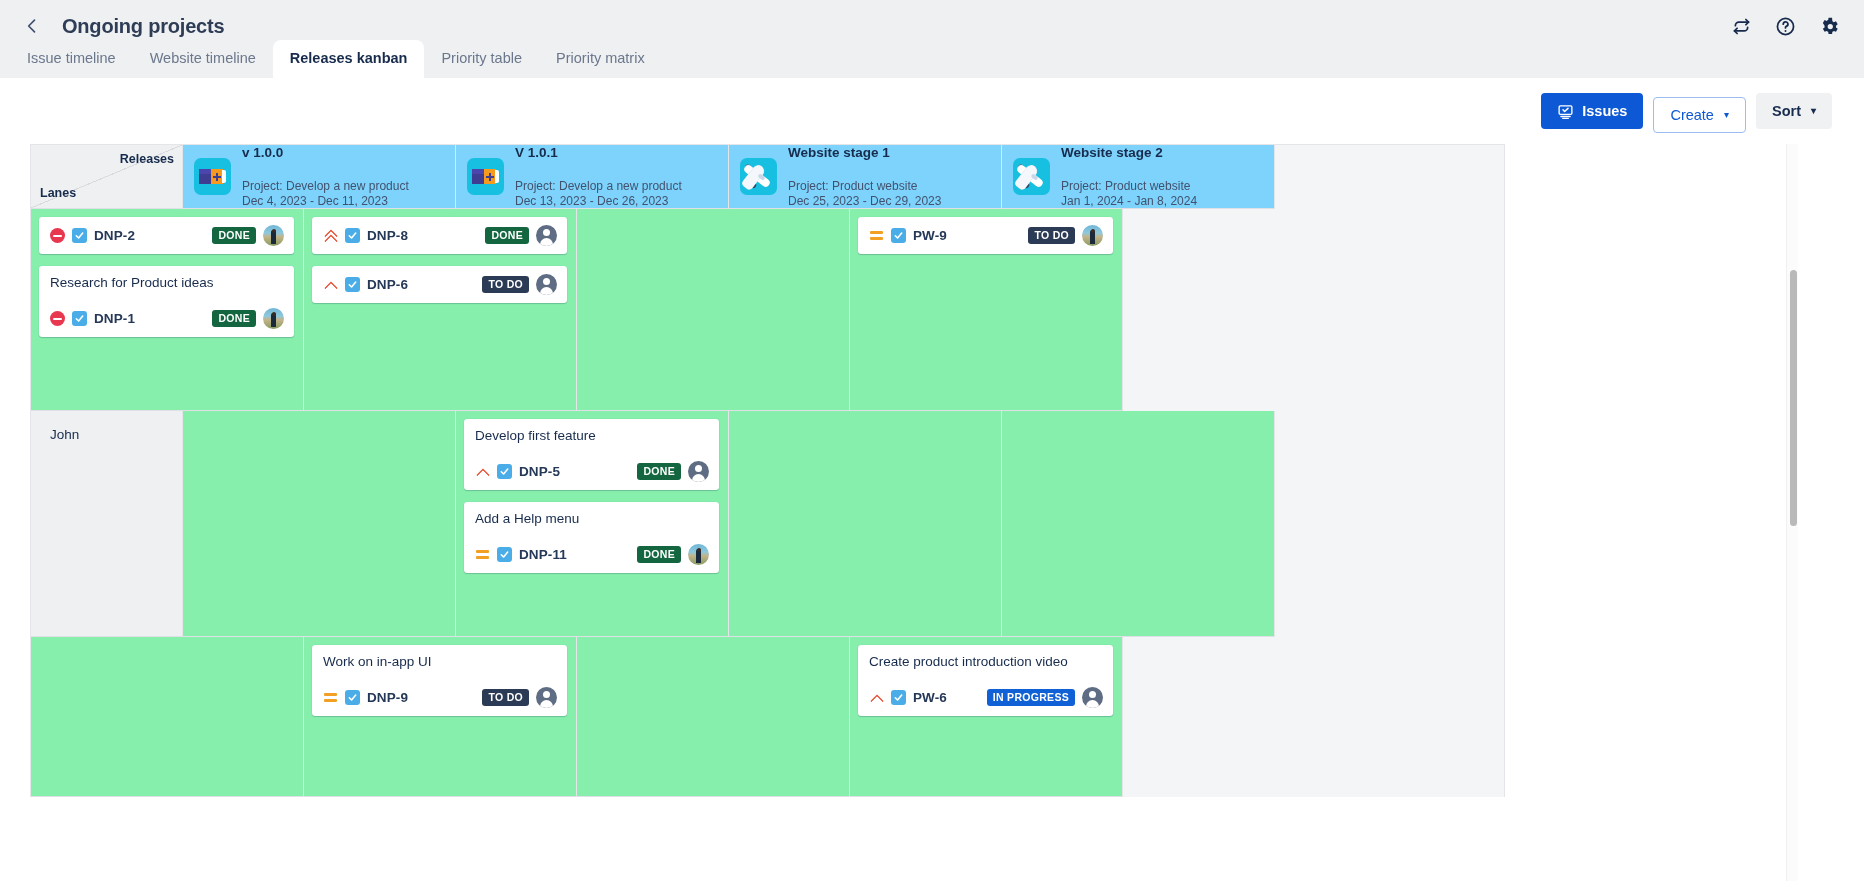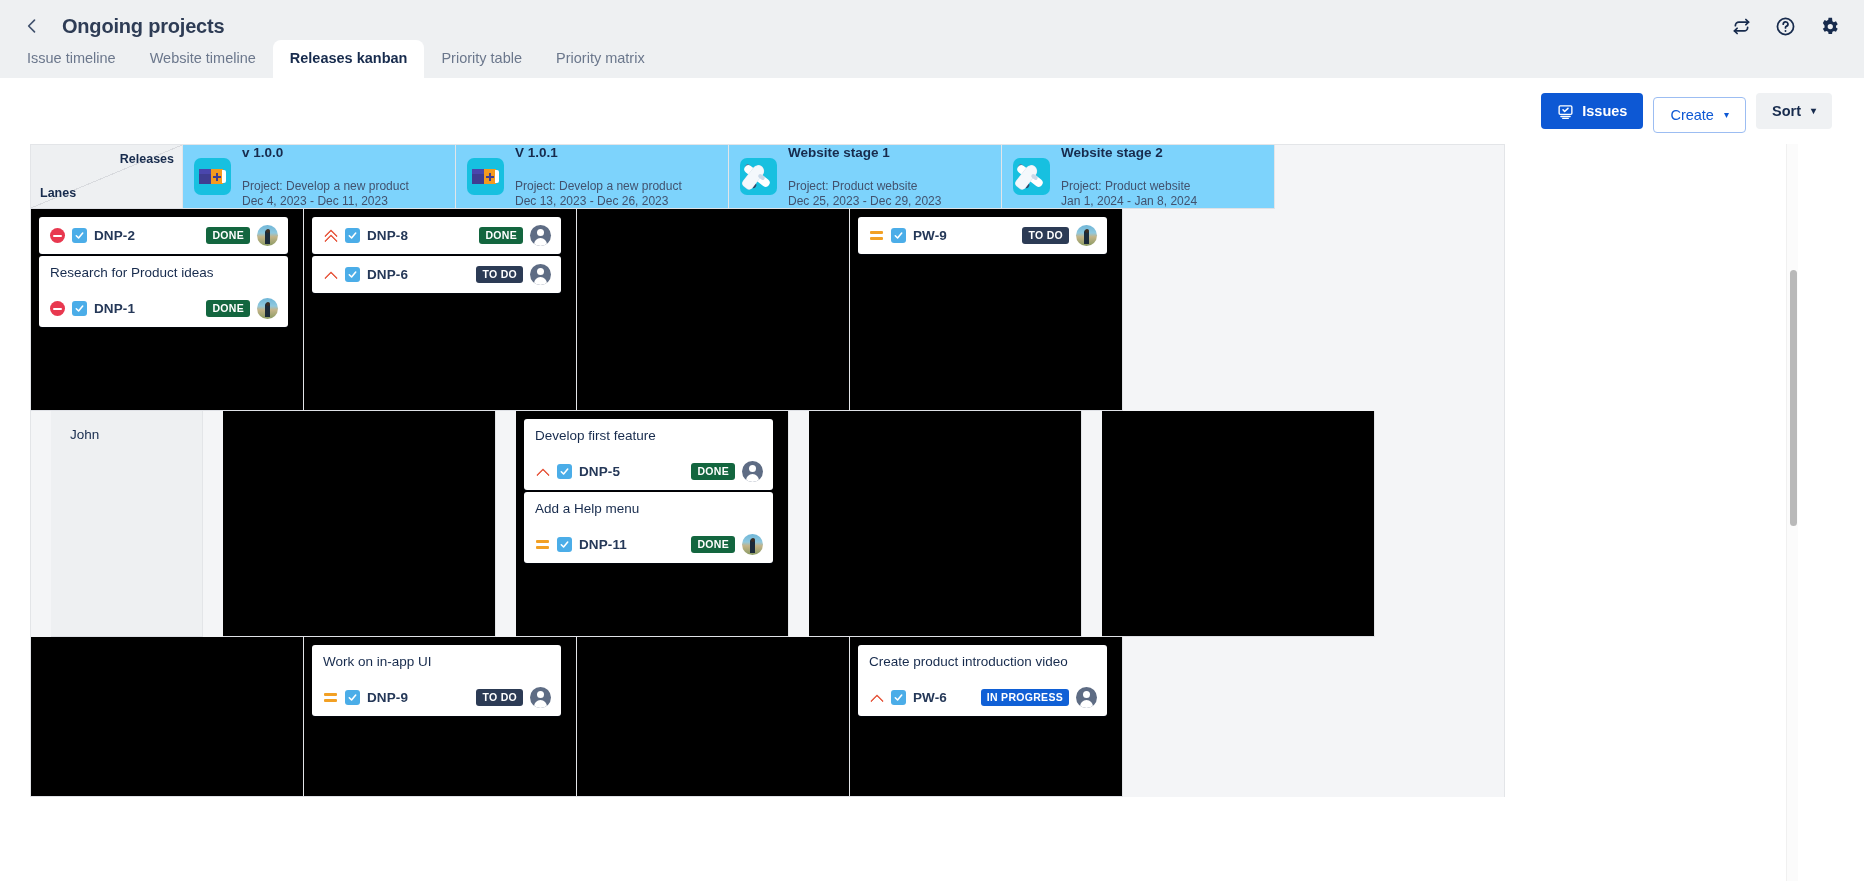--- a/index.html
+++ b/index.html
@@ -180,28 +180,28 @@
   .lane-label {
     width: 152px; min-width: 152px;
     background: #eef0f2;
     border-right: 1px solid #e3e5e8;
     border-bottom: 1px solid #dfe1e6;
     font-size: 13.5px; color: #172b4d;
     padding: 16px 0 0 19px;
   }
   .lane-cell {
     width: 273px; min-width: 273px;
-    background: #000000;
+    background: #86efac;
     border-right: 1px solid #e3e5e8;
     border-bottom: 1px solid #dfe1e6;
-    padding: 8px 15px 8px 8px;
-    display: flex; flex-direction: column; gap: 2px;
+    padding: 8px 9px 8px 8px;
+    display: flex; flex-direction: column; gap: 12px;
   }
   .lane-r1 .lane-label, .lane-r1 .lane-cell { height: 202px; }
-  .lane-r2 .lane-label, .lane-r2 .lane-cell { height: 226px; margin-left: 20px; }
+  .lane-r2 .lane-label, .lane-r2 .lane-cell { height: 226px; }
   .lane-r3 .lane-label, .lane-r3 .lane-cell { height: 160px; }
 
   
   .card {
     background: #ffffff;
     border-radius: 3px;
     box-shadow: 0 1px 1px rgba(9,30,66,.2), 0 0 1px rgba(9,30,66,.18);
     padding: 8px 10px 8px 11px;
     cursor: pointer;
   }

